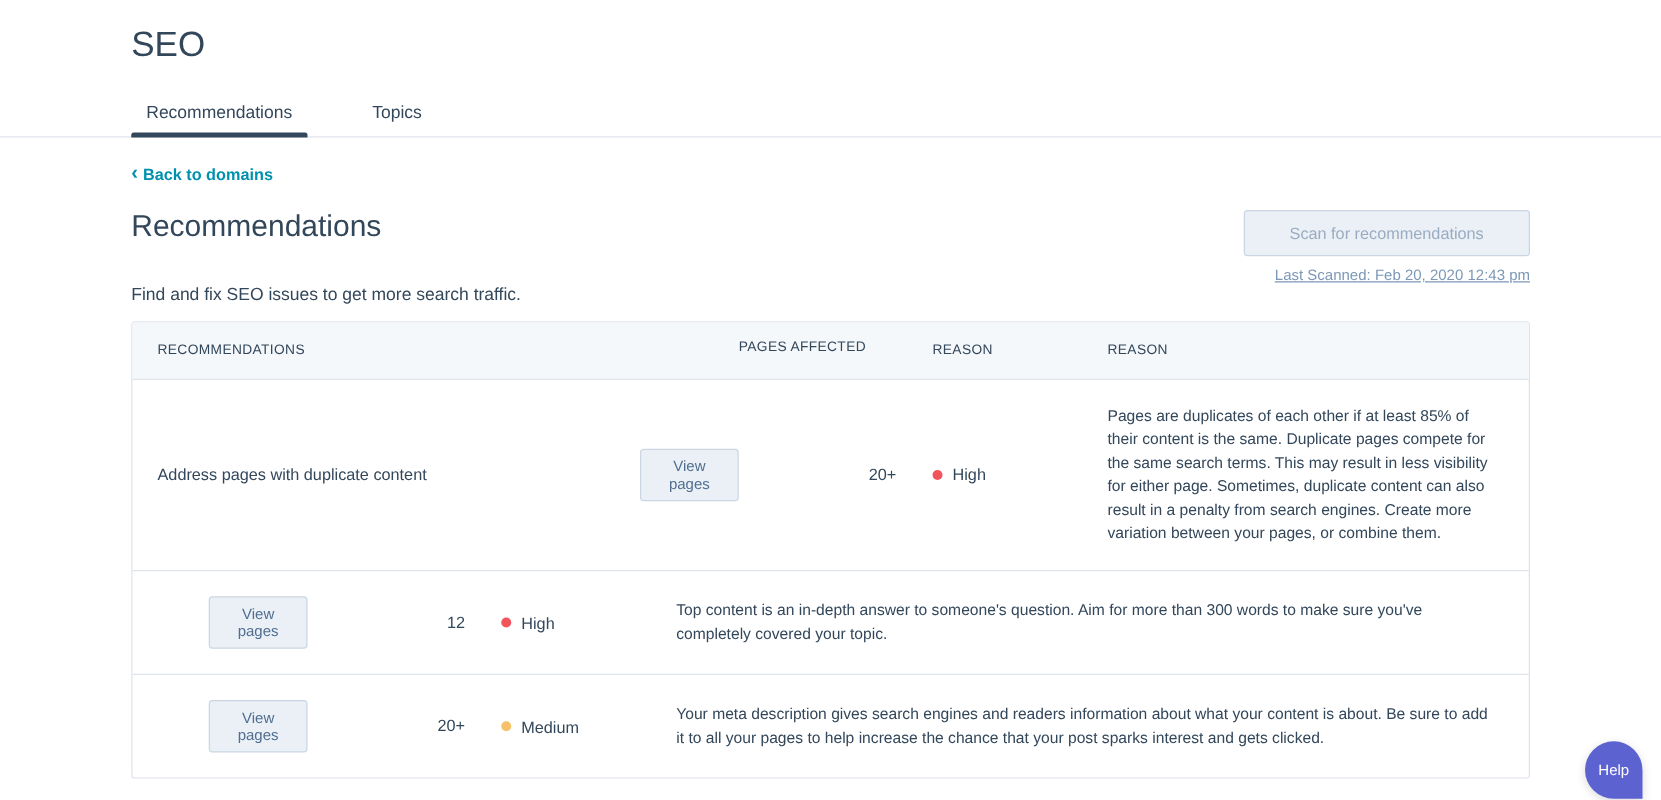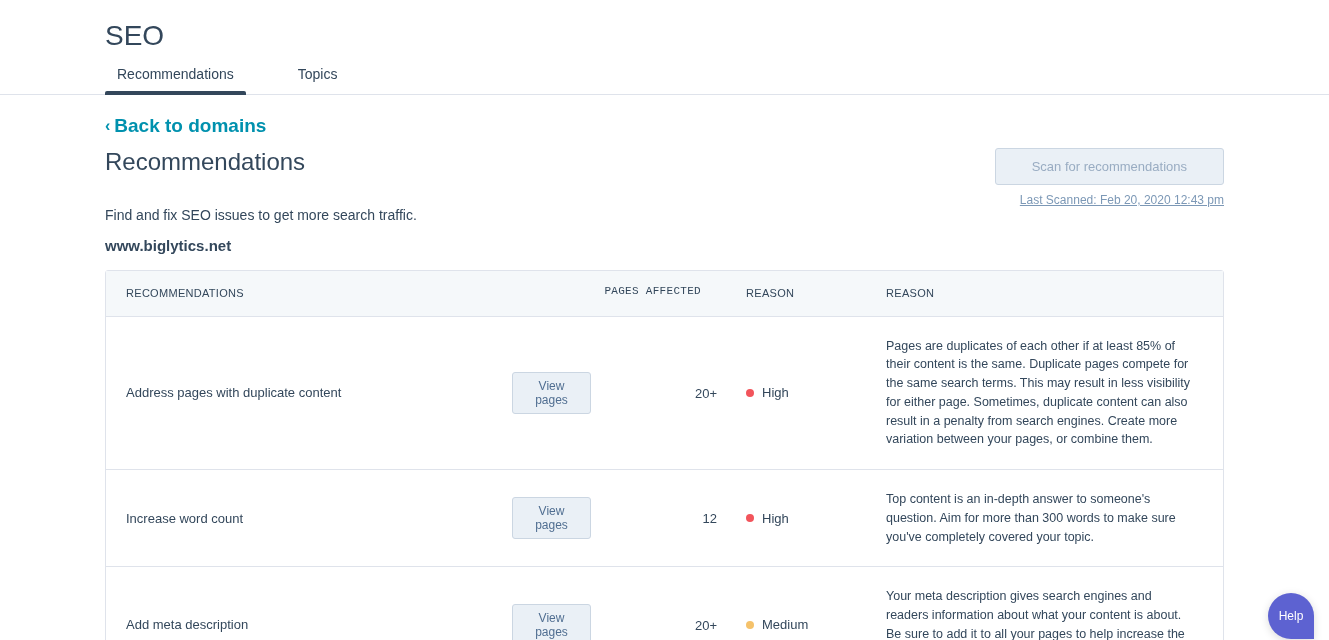--- a/index.html
+++ b/index.html
@@ -16,21 +16,21 @@
       max-width: 1329px;
       margin: 0 auto;
     }
     .header-section {
       padding: 20px 105px 0;
     }
     .page-title {
       font-size: 28px;
       font-weight: 400;
       color: #33475b;
-      margin-bottom: 14px;
+      margin-bottom: 29px;
     }
     .tabs {
       display: flex;
       gap: 40px;
       border-bottom: 1px solid #dfe3eb;
       margin: 0 -105px;
       padding: 0 105px;
     }
     .tab {
       padding: 0 12px 12px;
@@ -50,27 +50,27 @@
       right: 0;
       height: 4px;
       background: #33475b;
       border-radius: 2px 2px 0 0;
     }
     .content {
       padding: 20px 105px 0;
     }
     .back-link {
       color: #0091ae;
-      font-size: 19px;
+      font-size: 13px;
       font-weight: 600;
       text-decoration: none;
       display: inline-flex;
       align-items: center;
       gap: 4px;
-      margin-bottom: 11px;
+      margin-bottom: 21px;
       cursor: pointer;
     }
     .back-link::before {
       content: '‹';
       font-size: 16px;
       line-height: 1;
     }
     .rec-header-row {
       display: flex;
       justify-content: space-between;
@@ -163,21 +163,21 @@
       gap: 8px;
     }
     .col-reason {
       flex: 1;
       font-size: 12.5px;
       color: #33475b;
       line-height: 1.5;
       padding-right: 10px;
     }
     .table-header .col-rec { width: 465px; }
-    .table-header .col-pages { width: 155px; text-align: right; padding-right: 45px; font-family: Liberation Mono, monospace;}
+    .table-header .col-pages { width: 155px; text-align: left; padding-right: 45px;}
     .table-header .col-impact { width: 140px; }
     .table-header .col-reason { flex: 1; }
     .view-pages-btn {
       background: #eaf0f6;
       color: #506e91;
       border: 1px solid #cbd6e2;
       padding: 6px 12px;
       font-size: 12px;
       border-radius: 3px;
       cursor: pointer;
@@ -236,21 +236,20 @@
       <div>
         <h2 class="rec-heading">Recommendations</h2>
       </div>
       <div class="right-col">
         <button class="scan-button">Scan for recommendations</button>
         <div class="last-scanned">Last Scanned: Feb 20, 2020 12:43 pm</div>
       </div>
     </div>
 
     <p class="subtitle">Find and fix SEO issues to get more search traffic.</p>
-    <p class="domain">www.biglytics.net</p>
 
     <div class="table">
       <div class="table-header">
         <div class="col-rec">RECOMMENDATIONS</div>
         <div class="col-pages">PAGES AFFECTED</div>
         <div class="col-impact">REASON</div>
         <div class="col-reason">REASON</div>
       </div>
 
       <div class="table-row">
@@ -264,40 +263,34 @@
           <span class="pages-val">20+</span>
         </div>
         <div class="col-impact">
           <span class="impact-dot impact-high"></span>
           <span class="impact-label">High</span>
         </div>
         <div class="col-reason">Pages are duplicates of each other if at least 85% of their content is the same. Duplicate pages compete for the same search terms. This may result in less visibility for either page. Sometimes, duplicate content can also result in a penalty from search engines. Create more variation between your pages, or combine them.</div>
       </div>
 
       <div class="table-row">
-        <div class="col-rec">
-          <span class="col-rec-text">Increase word count</span>
-        </div>
         <div class="col-action">
           <button class="view-pages-btn">View pages</button>
         </div>
         <div class="col-pages">
           <span class="pages-val">12</span>
         </div>
         <div class="col-impact">
           <span class="impact-dot impact-high"></span>
           <span class="impact-label">High</span>
         </div>
         <div class="col-reason">Top content is an in-depth answer to someone's question. Aim for more than 300 words to make sure you've completely covered your topic.</div>
       </div>
 
       <div class="table-row">
-        <div class="col-rec">
-          <span class="col-rec-text">Add meta description</span>
-        </div>
         <div class="col-action">
           <button class="view-pages-btn">View pages</button>
         </div>
         <div class="col-pages">
           <span class="pages-val">20+</span>
         </div>
         <div class="col-impact">
           <span class="impact-dot impact-medium"></span>
           <span class="impact-label">Medium</span>
         </div>

